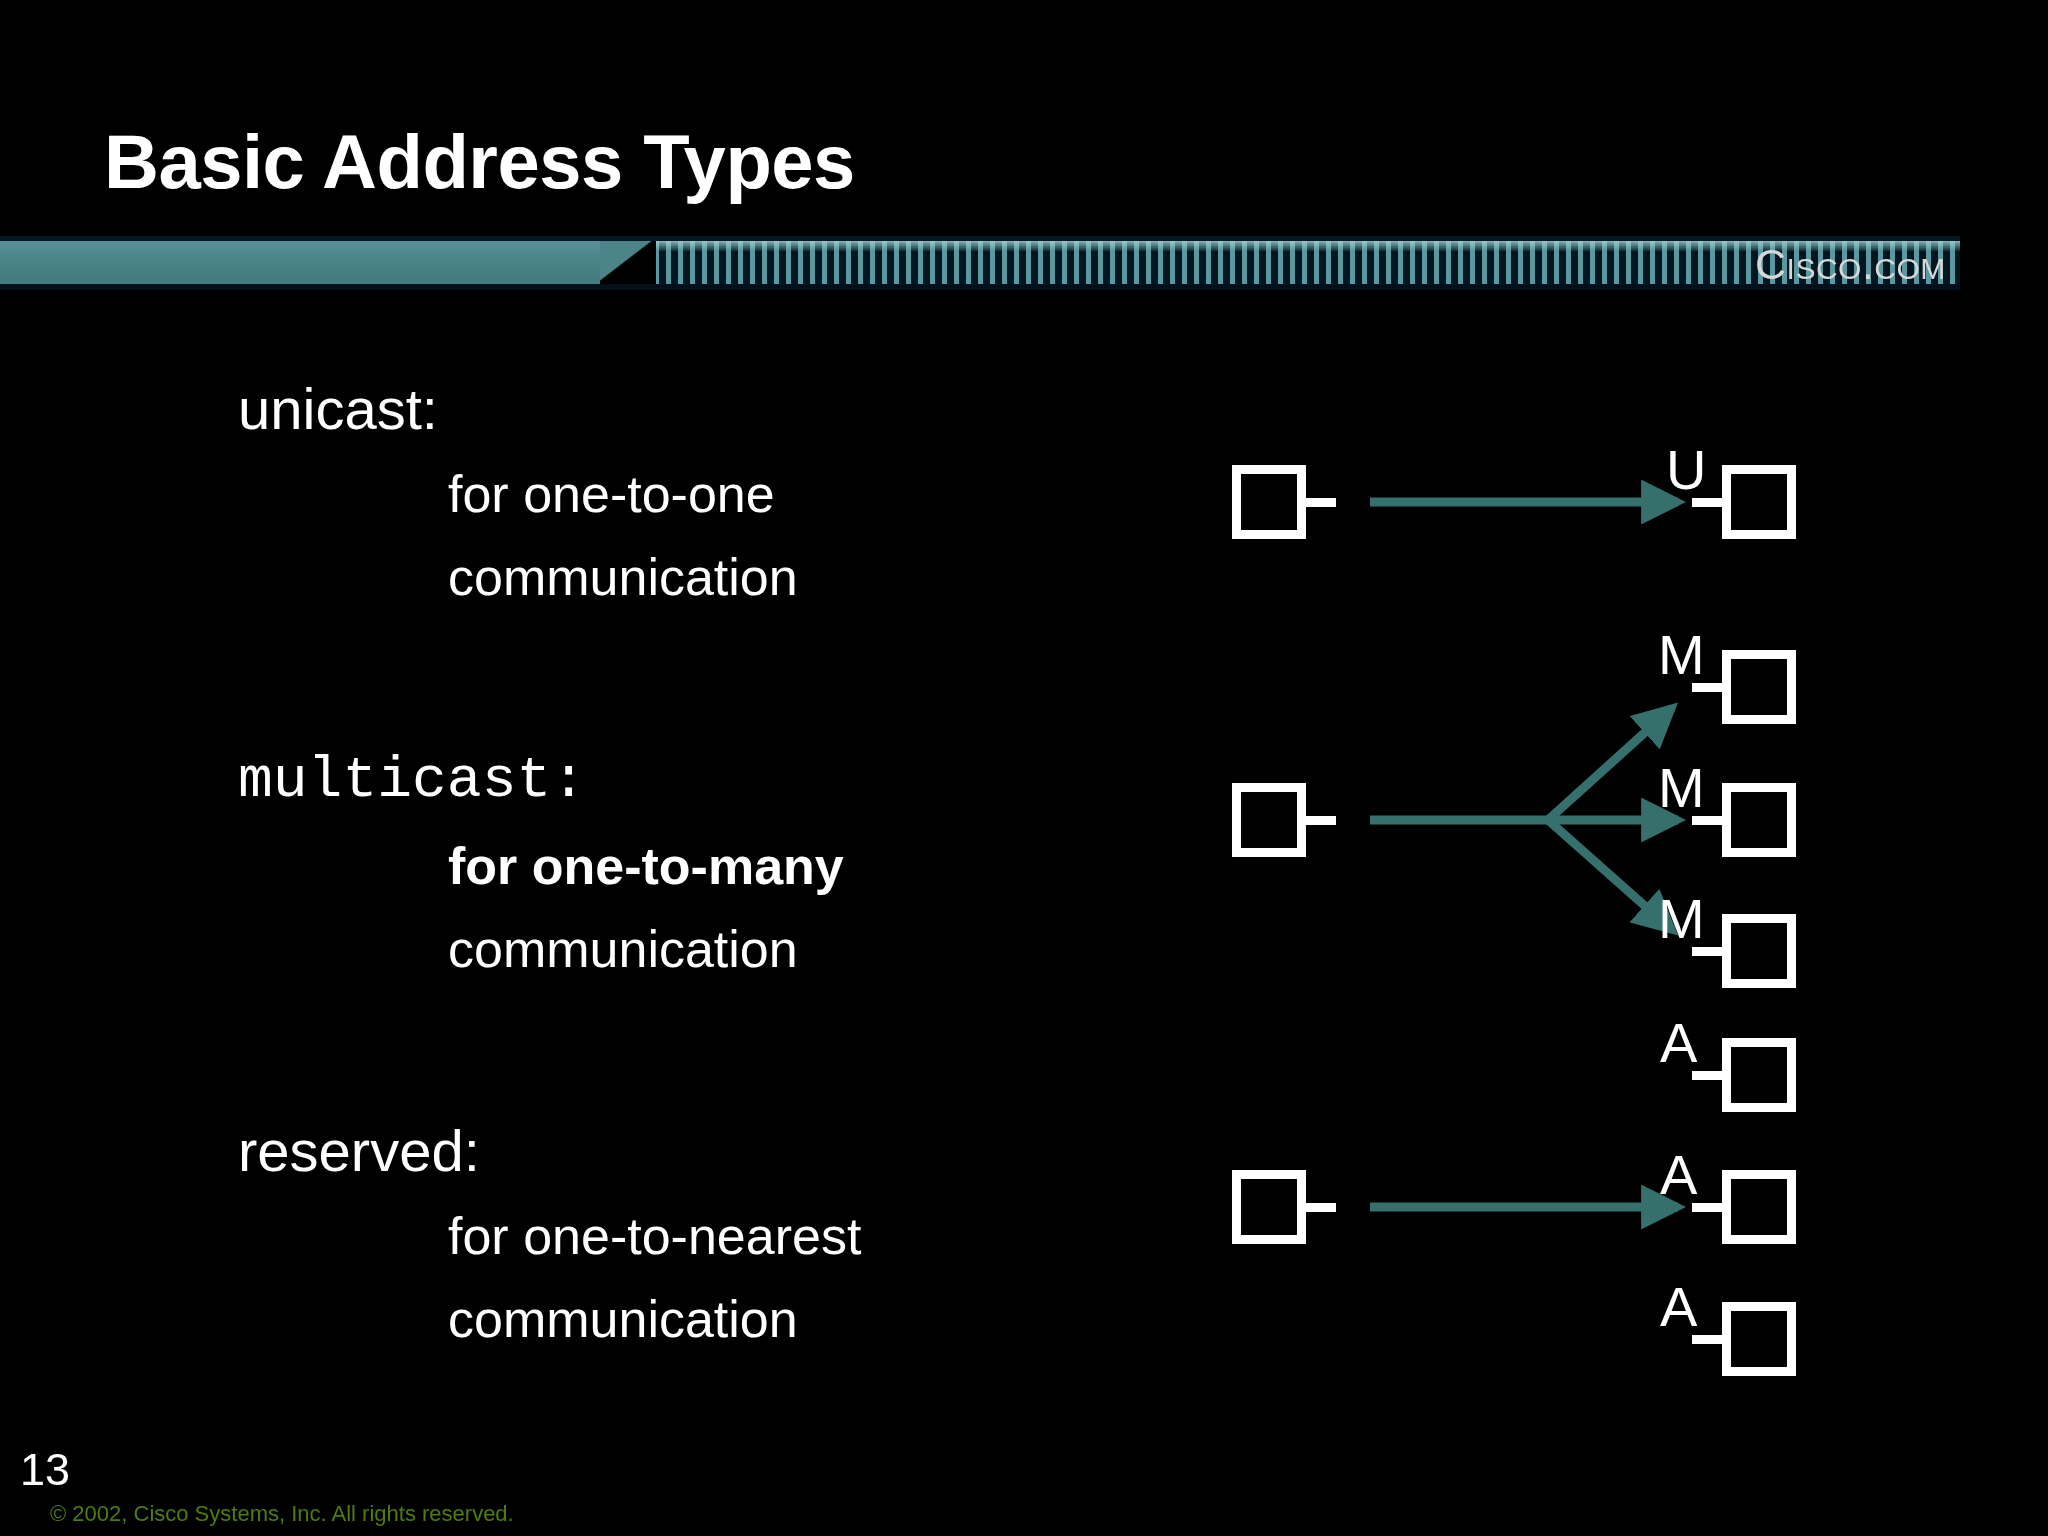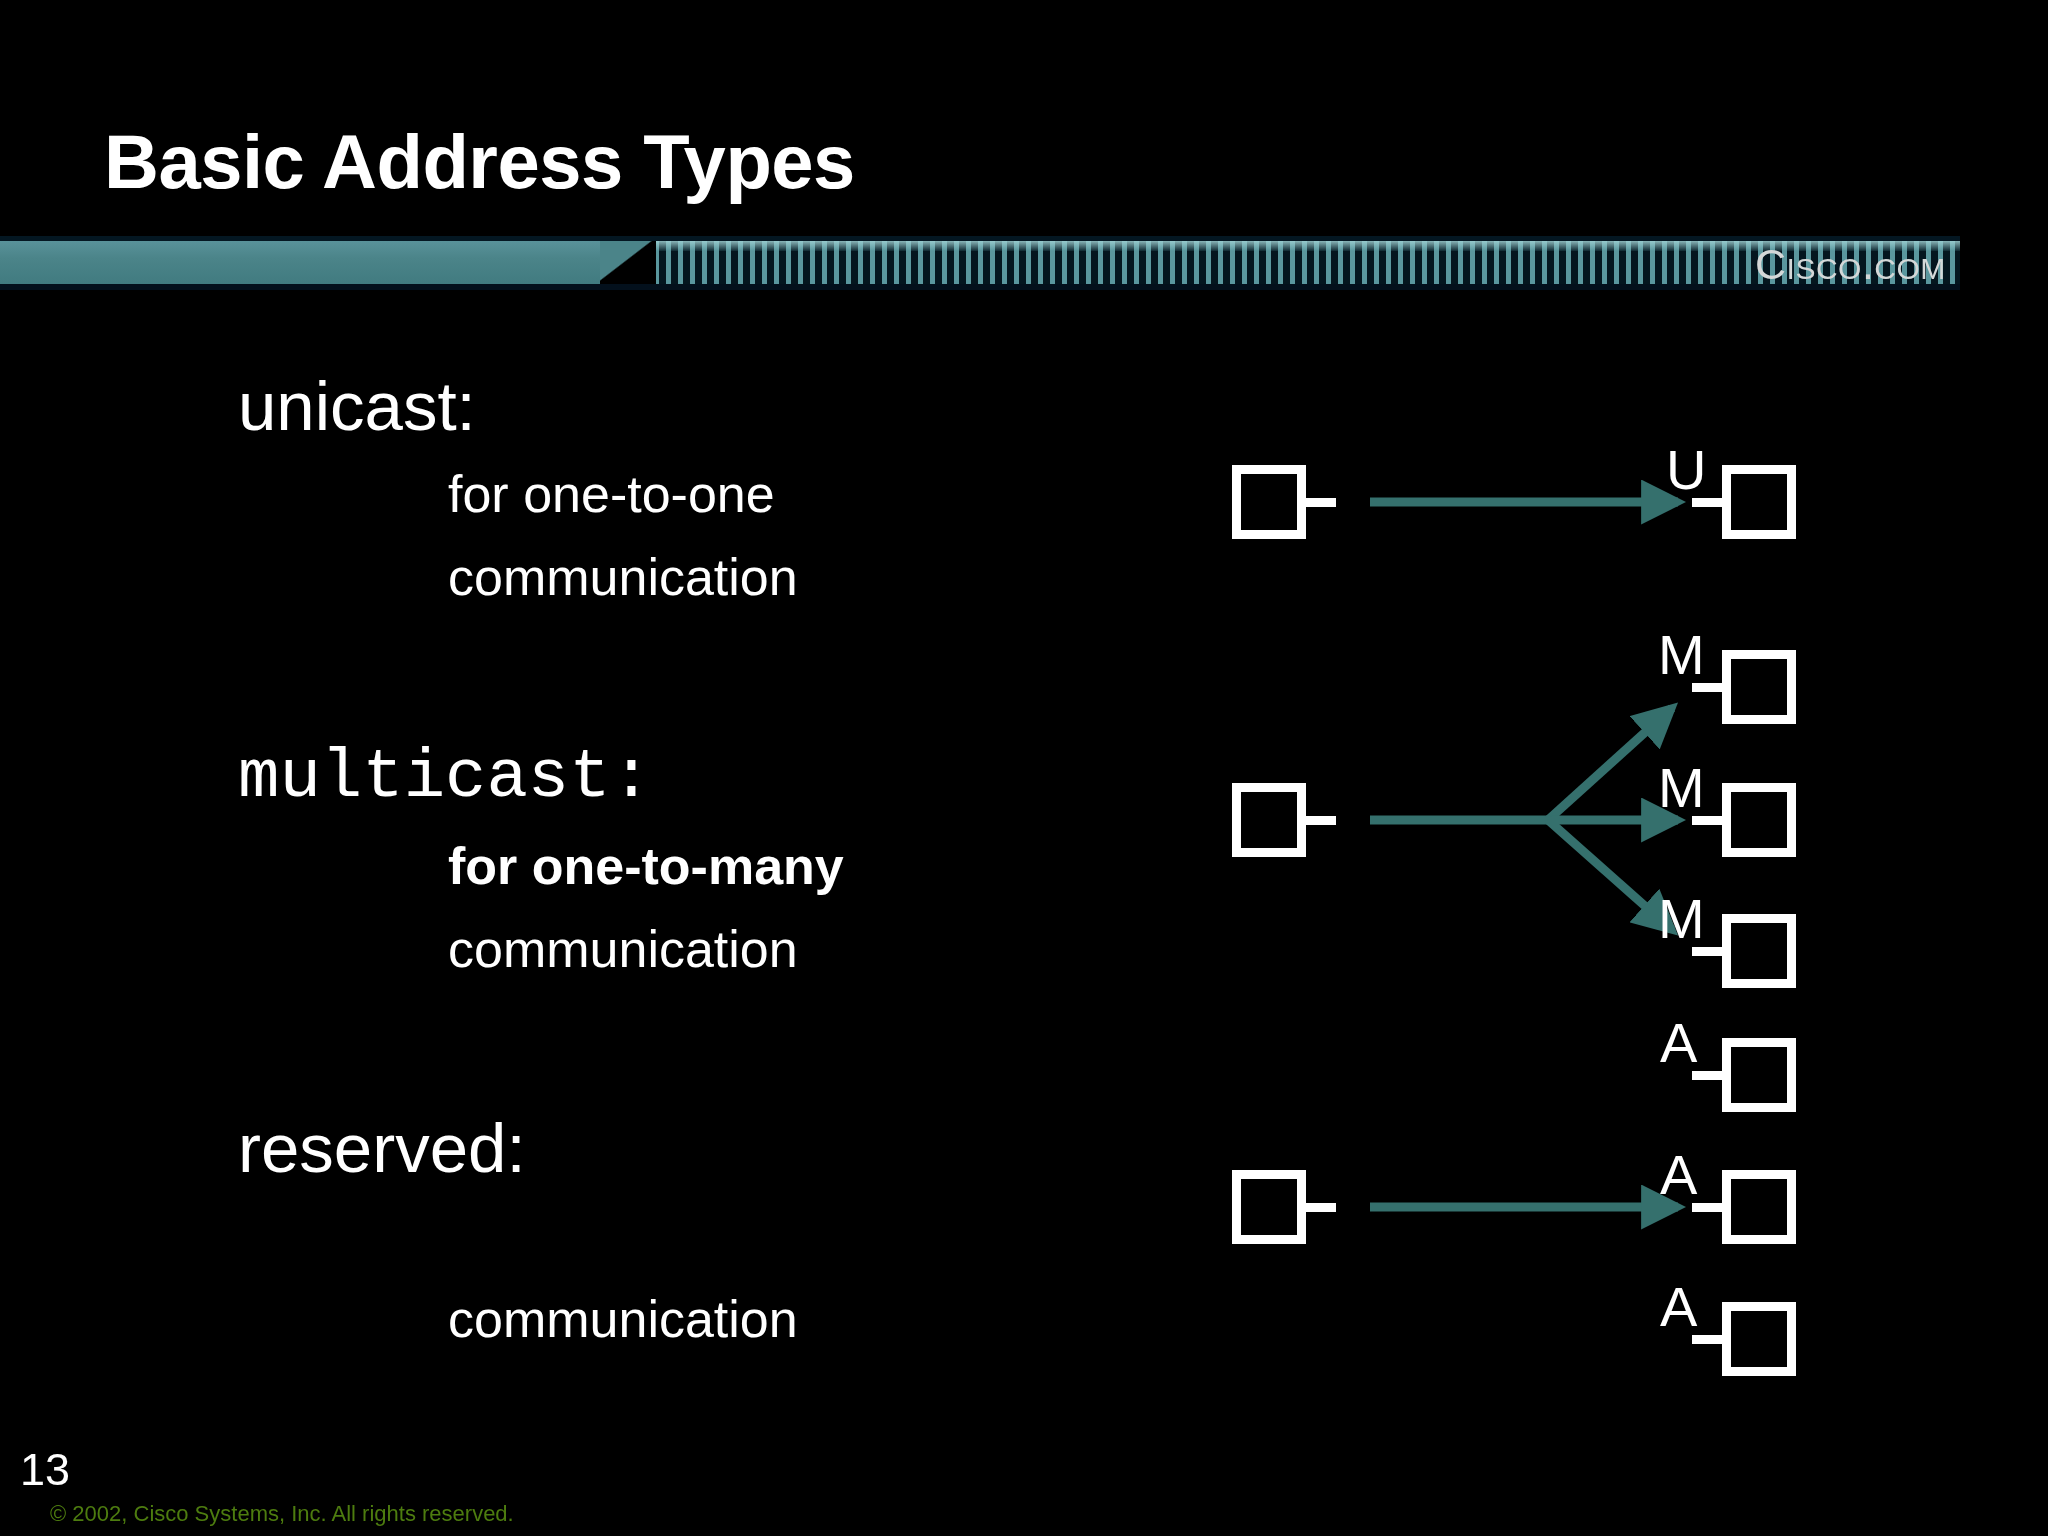--- a/index.html
+++ b/index.html
@@ -103,23 +103,24 @@
     font-size: 43px;
     color: #d4d8d8;
     letter-spacing: 0.5px;
     white-space: nowrap;
     font-variant: small-caps;
     line-height: 1;
   }
   .cast-heading {
     position: absolute;
     color: #ffffff;
-    font-size: 69px;
-    line-height: 1;
-    white-space: nowrap;
+    font-size: 58px;
+    line-height: 1;
+    white-space: nowrap;
+    margin-top: 8px;
   }
   .cast-line {
     position: absolute;
     color: #ffffff;
     font-size: 52px;
     line-height: 1;
     white-space: nowrap;
   }
 
   #unicast-heading   { left: 238px; top: 372px; }
@@ -211,20 +212,21 @@
 
   <div id="unicast-heading" class="cast-heading">unicast:</div>
   <div id="unicast-line1" class="cast-line">for one-to-one</div>
   <div id="unicast-line2" class="cast-line">communication</div>
 
   <div id="multicast-heading" class="cast-heading">multicast:</div>
   <div id="multicast-line1" class="cast-line">for one-to-many</div>
   <div id="multicast-line2" class="cast-line">communication</div>
 
   <div id="anycast-heading" class="cast-heading">reserved:</div>
+  <div id="anycast-line1" class="cast-line">for one-to-nearest</div>
   <div id="anycast-line2" class="cast-line">communication</div>
 
   <svg id="diagram" viewBox="0 0 2048 1536" width="2048" height="1536" xmlns="http://www.w3.org/2000/svg">
     <defs>
       <marker id="arrowhead" markerWidth="5" markerHeight="5" refX="4.1" refY="2.5" orient="auto" markerUnits="strokeWidth">
         <path d="M0,0 L5,2.5 L0,5 z" fill="#35706d"></path>
       </marker>
     </defs>
 
     <line x1="1370" y1="502" x2="1678" y2="502" stroke="#35706d" stroke-width="9" marker-end="url(#arrowhead)"></line>

